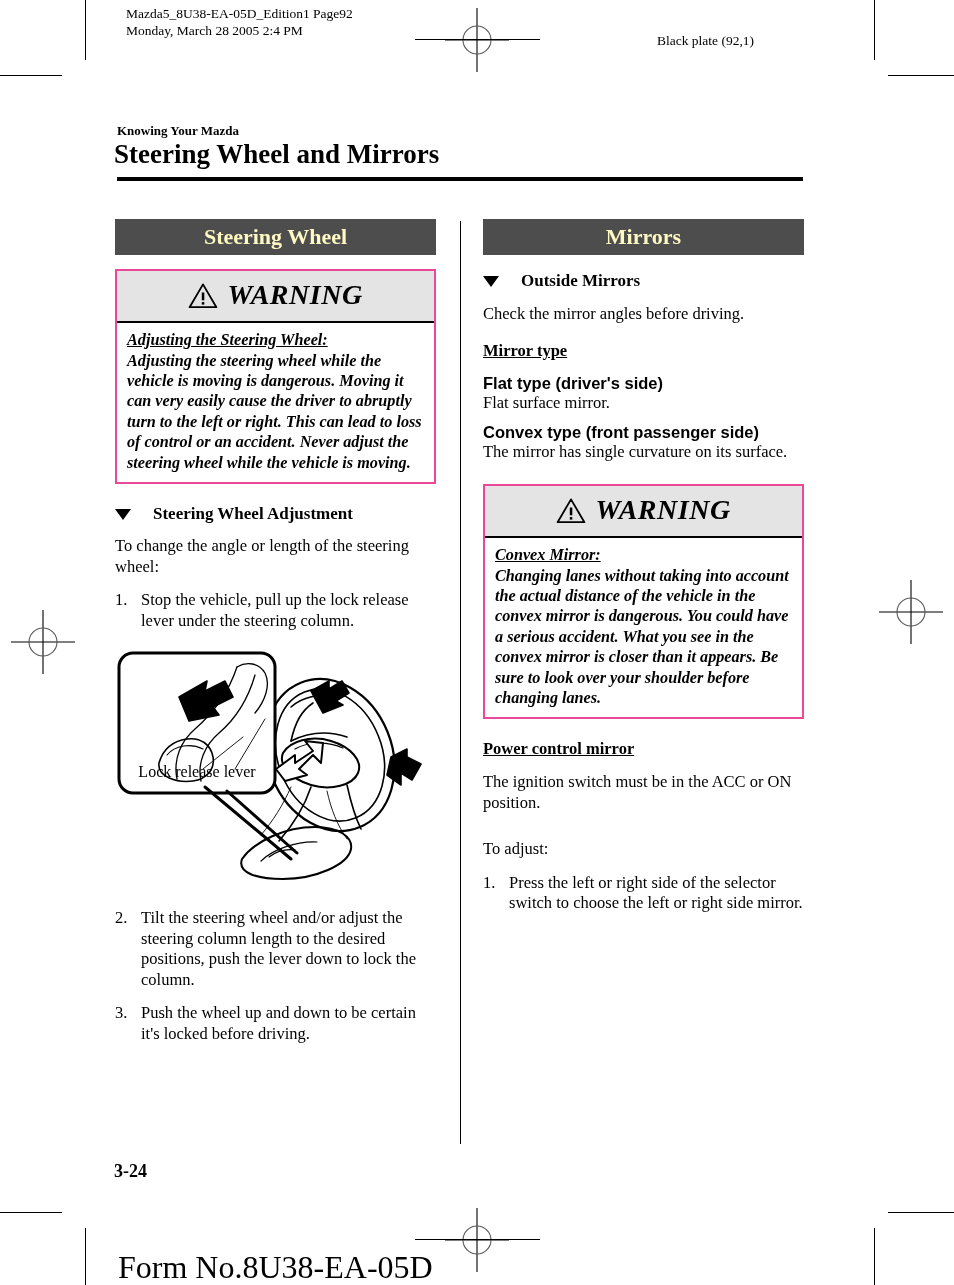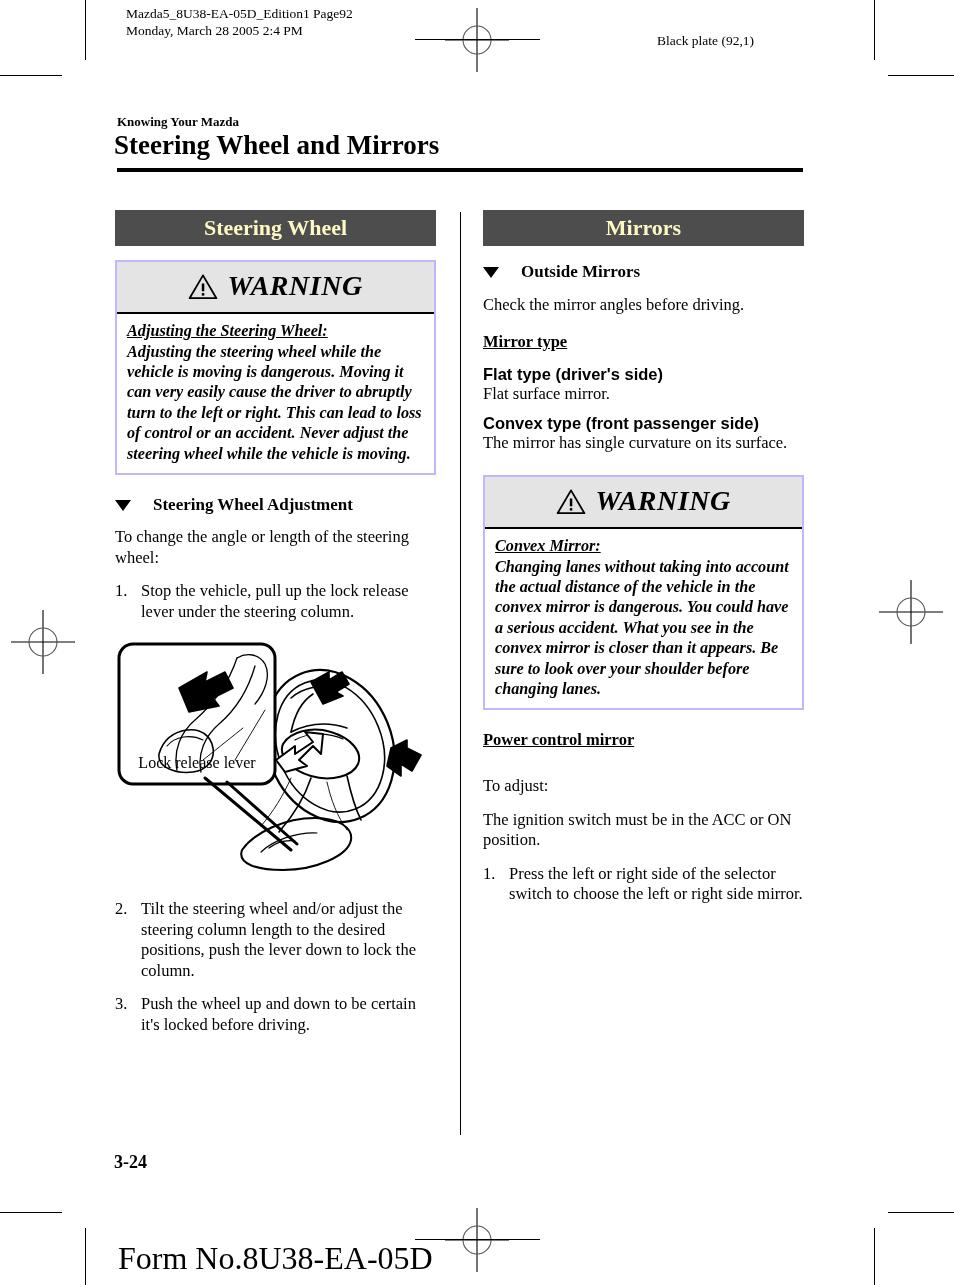--- a/index.html
+++ b/index.html
@@ -51,21 +51,21 @@
     left: 657px;
     top: 33px;
     font-family: "Liberation Serif", serif;
     font-size: 13.5px;
   }
 
   
   .doc {
     position: absolute;
     left: 0;
-    top: 0;
+    top: 9px;
     width: 954px;
     height: 1192px;
   }
   .breadcrumb {
     position: absolute;
     left: 117px;
     top: 114px;
     font-size: 13px;
     font-weight: bold;
     font-family: "Liberation Serif", serif;
@@ -112,21 +112,21 @@
     text-align: center;
     font-size: 22px;
     font-weight: bold;
     font-family: "Liberation Serif", serif;
     padding: 6px 0 7px 0;
     line-height: 1.05;
   }
 
   
   .warning-box {
-    border: 2px solid #c4b5fd;
+    border: 2px solid #ec4899;
     margin-top: 14px;
     background: #fff;
   }
   .warning-head {
     background: #e4e4e4;
     border-bottom: 2px solid #000;
     display: flex;
     align-items: center;
     justify-content: center;
     gap: 9px;
@@ -422,22 +422,22 @@
           </svg>
           <span class="wtext">WARNING</span>
         </div>
         <div class="warning-body">
           <span class="wtitle">Convex Mirror:</span>
           <span class="wpara">Changing lanes without taking into account the actual distance of the vehicle in the convex mirror is dangerous. You could have a serious accident. What you see in the convex mirror is closer than it appears. Be sure to look over your shoulder before changing lanes.</span>
         </div>
       </div>
 
       <div class="u-head" style="margin-top:20px;">Power control mirror</div>
+      <p class="body">The ignition switch must be in the ACC or ON position.</p>
       <p class="body gap">To adjust:</p>
-      <p class="body">The ignition switch must be in the ACC or ON position.</p>
 
       <ol class="steps">
         <li>
           <span class="num">1.</span>
           <span>Press the left or right side of the selector switch to choose the left or right side mirror.</span>
         </li>
       </ol>
 
     </div>
 

